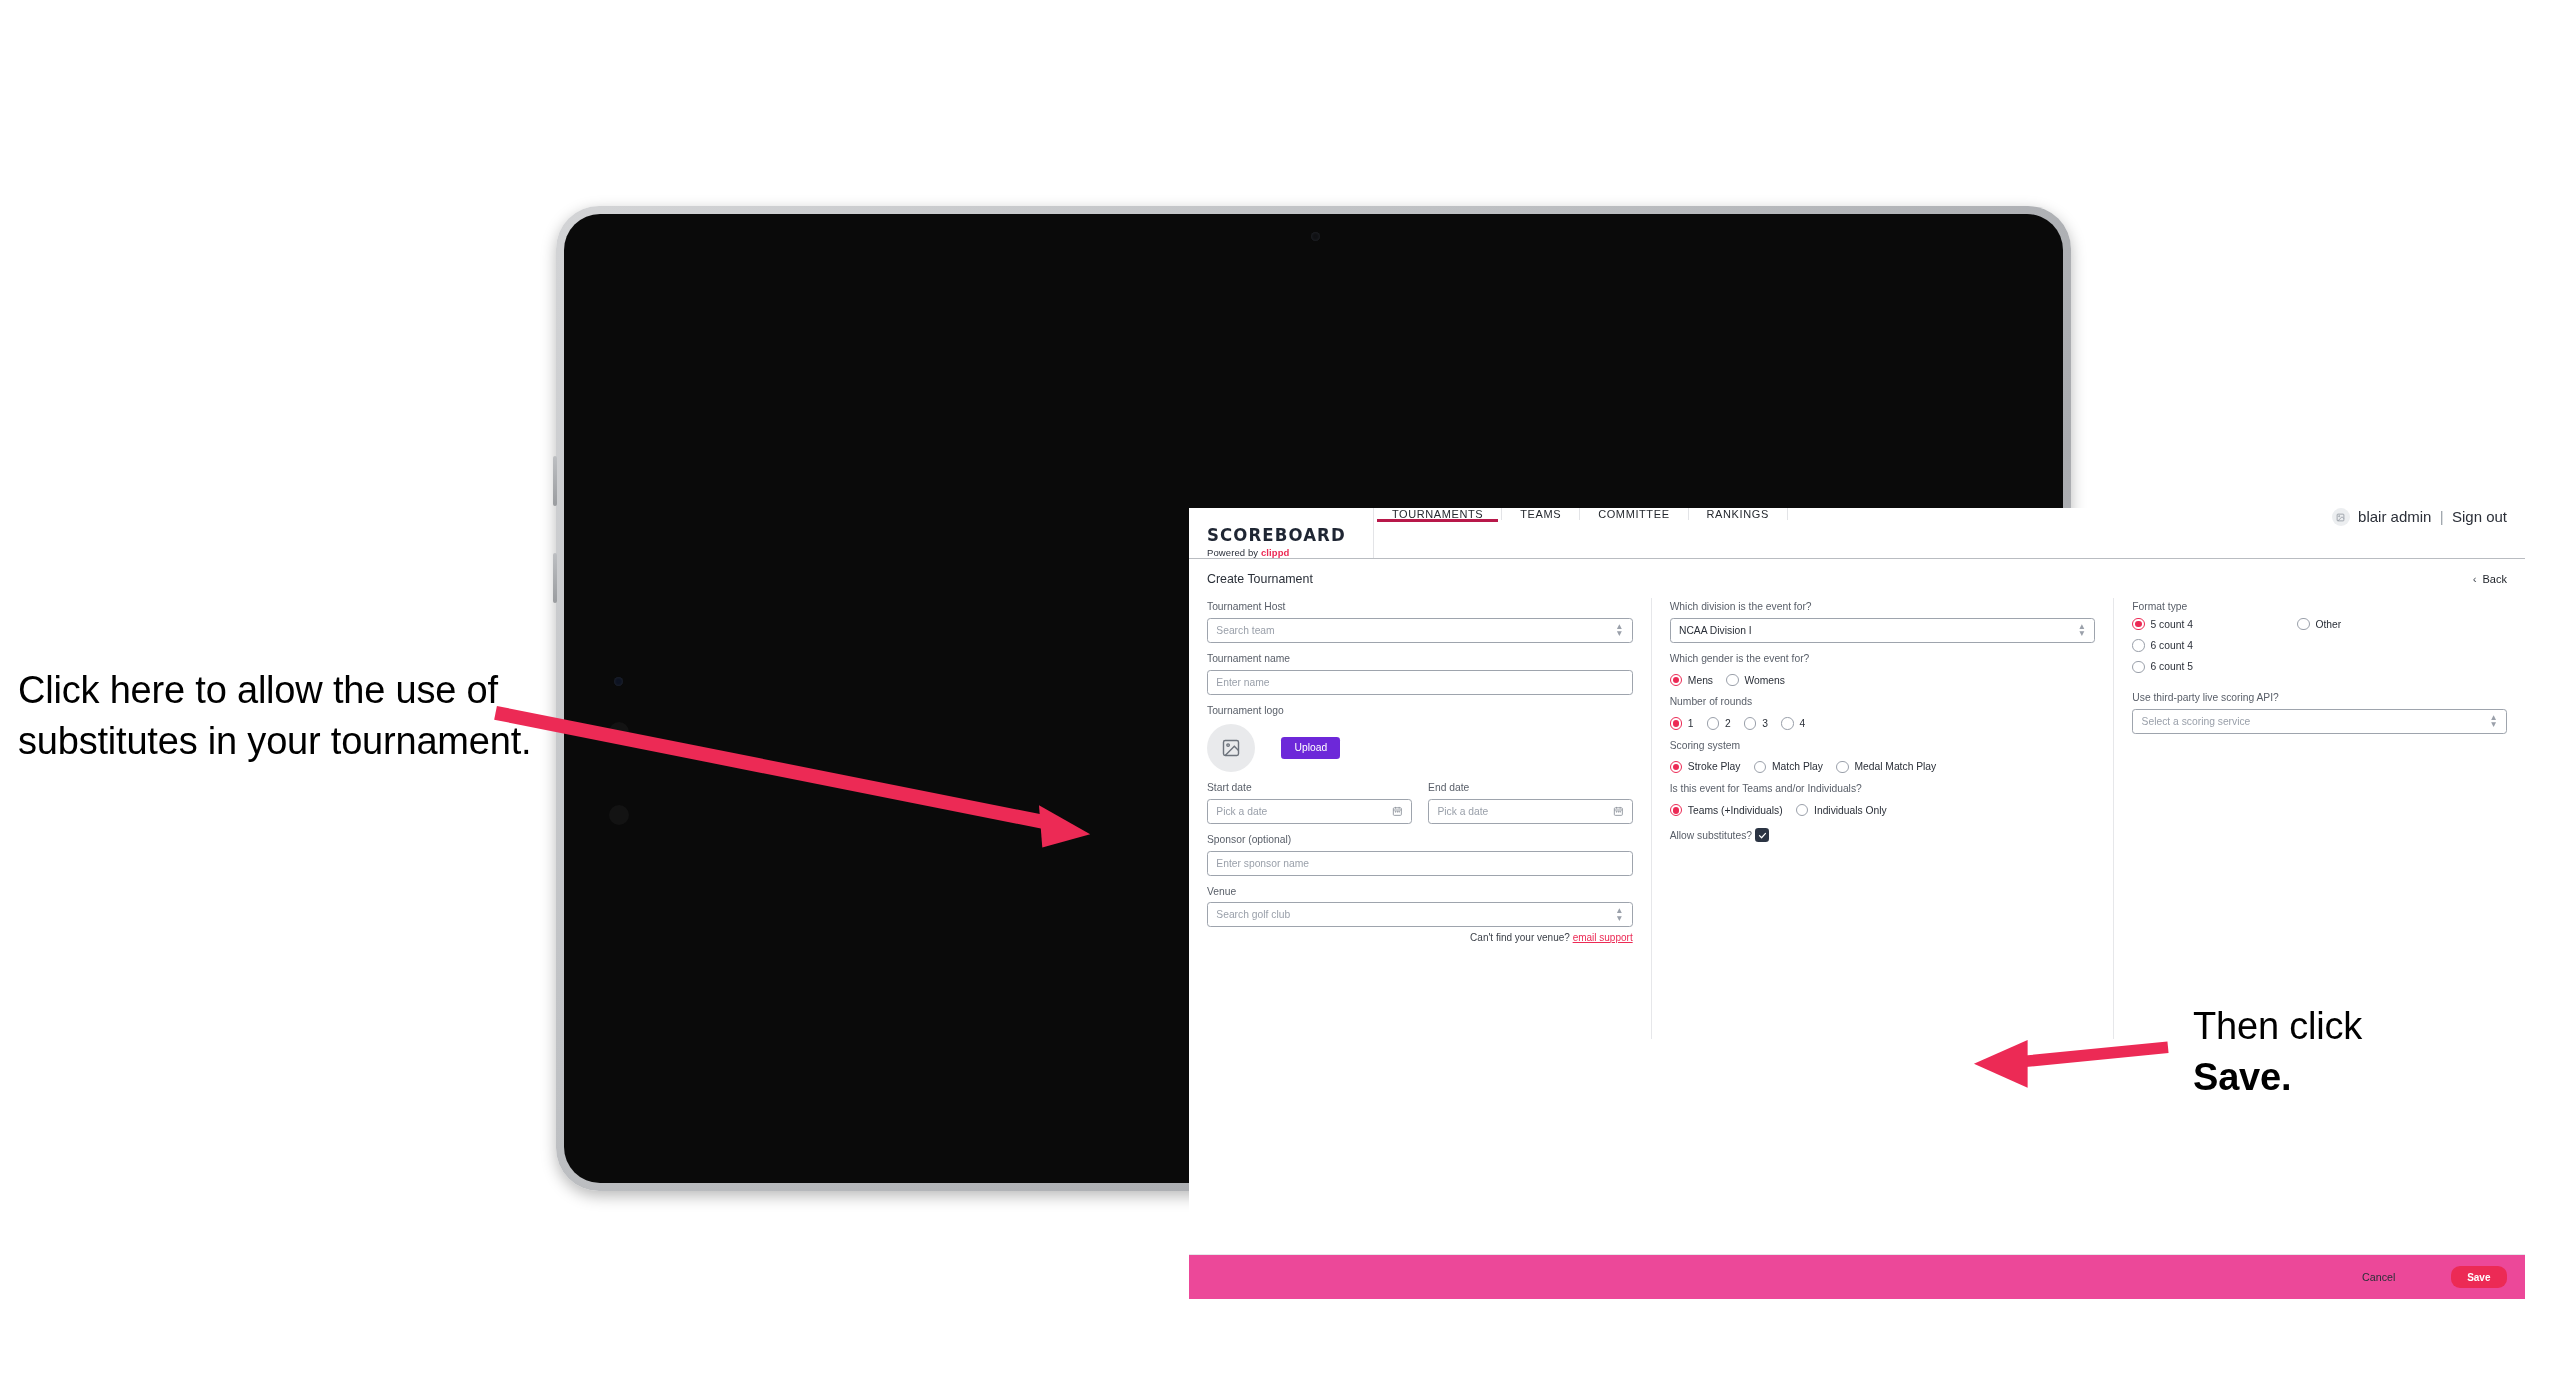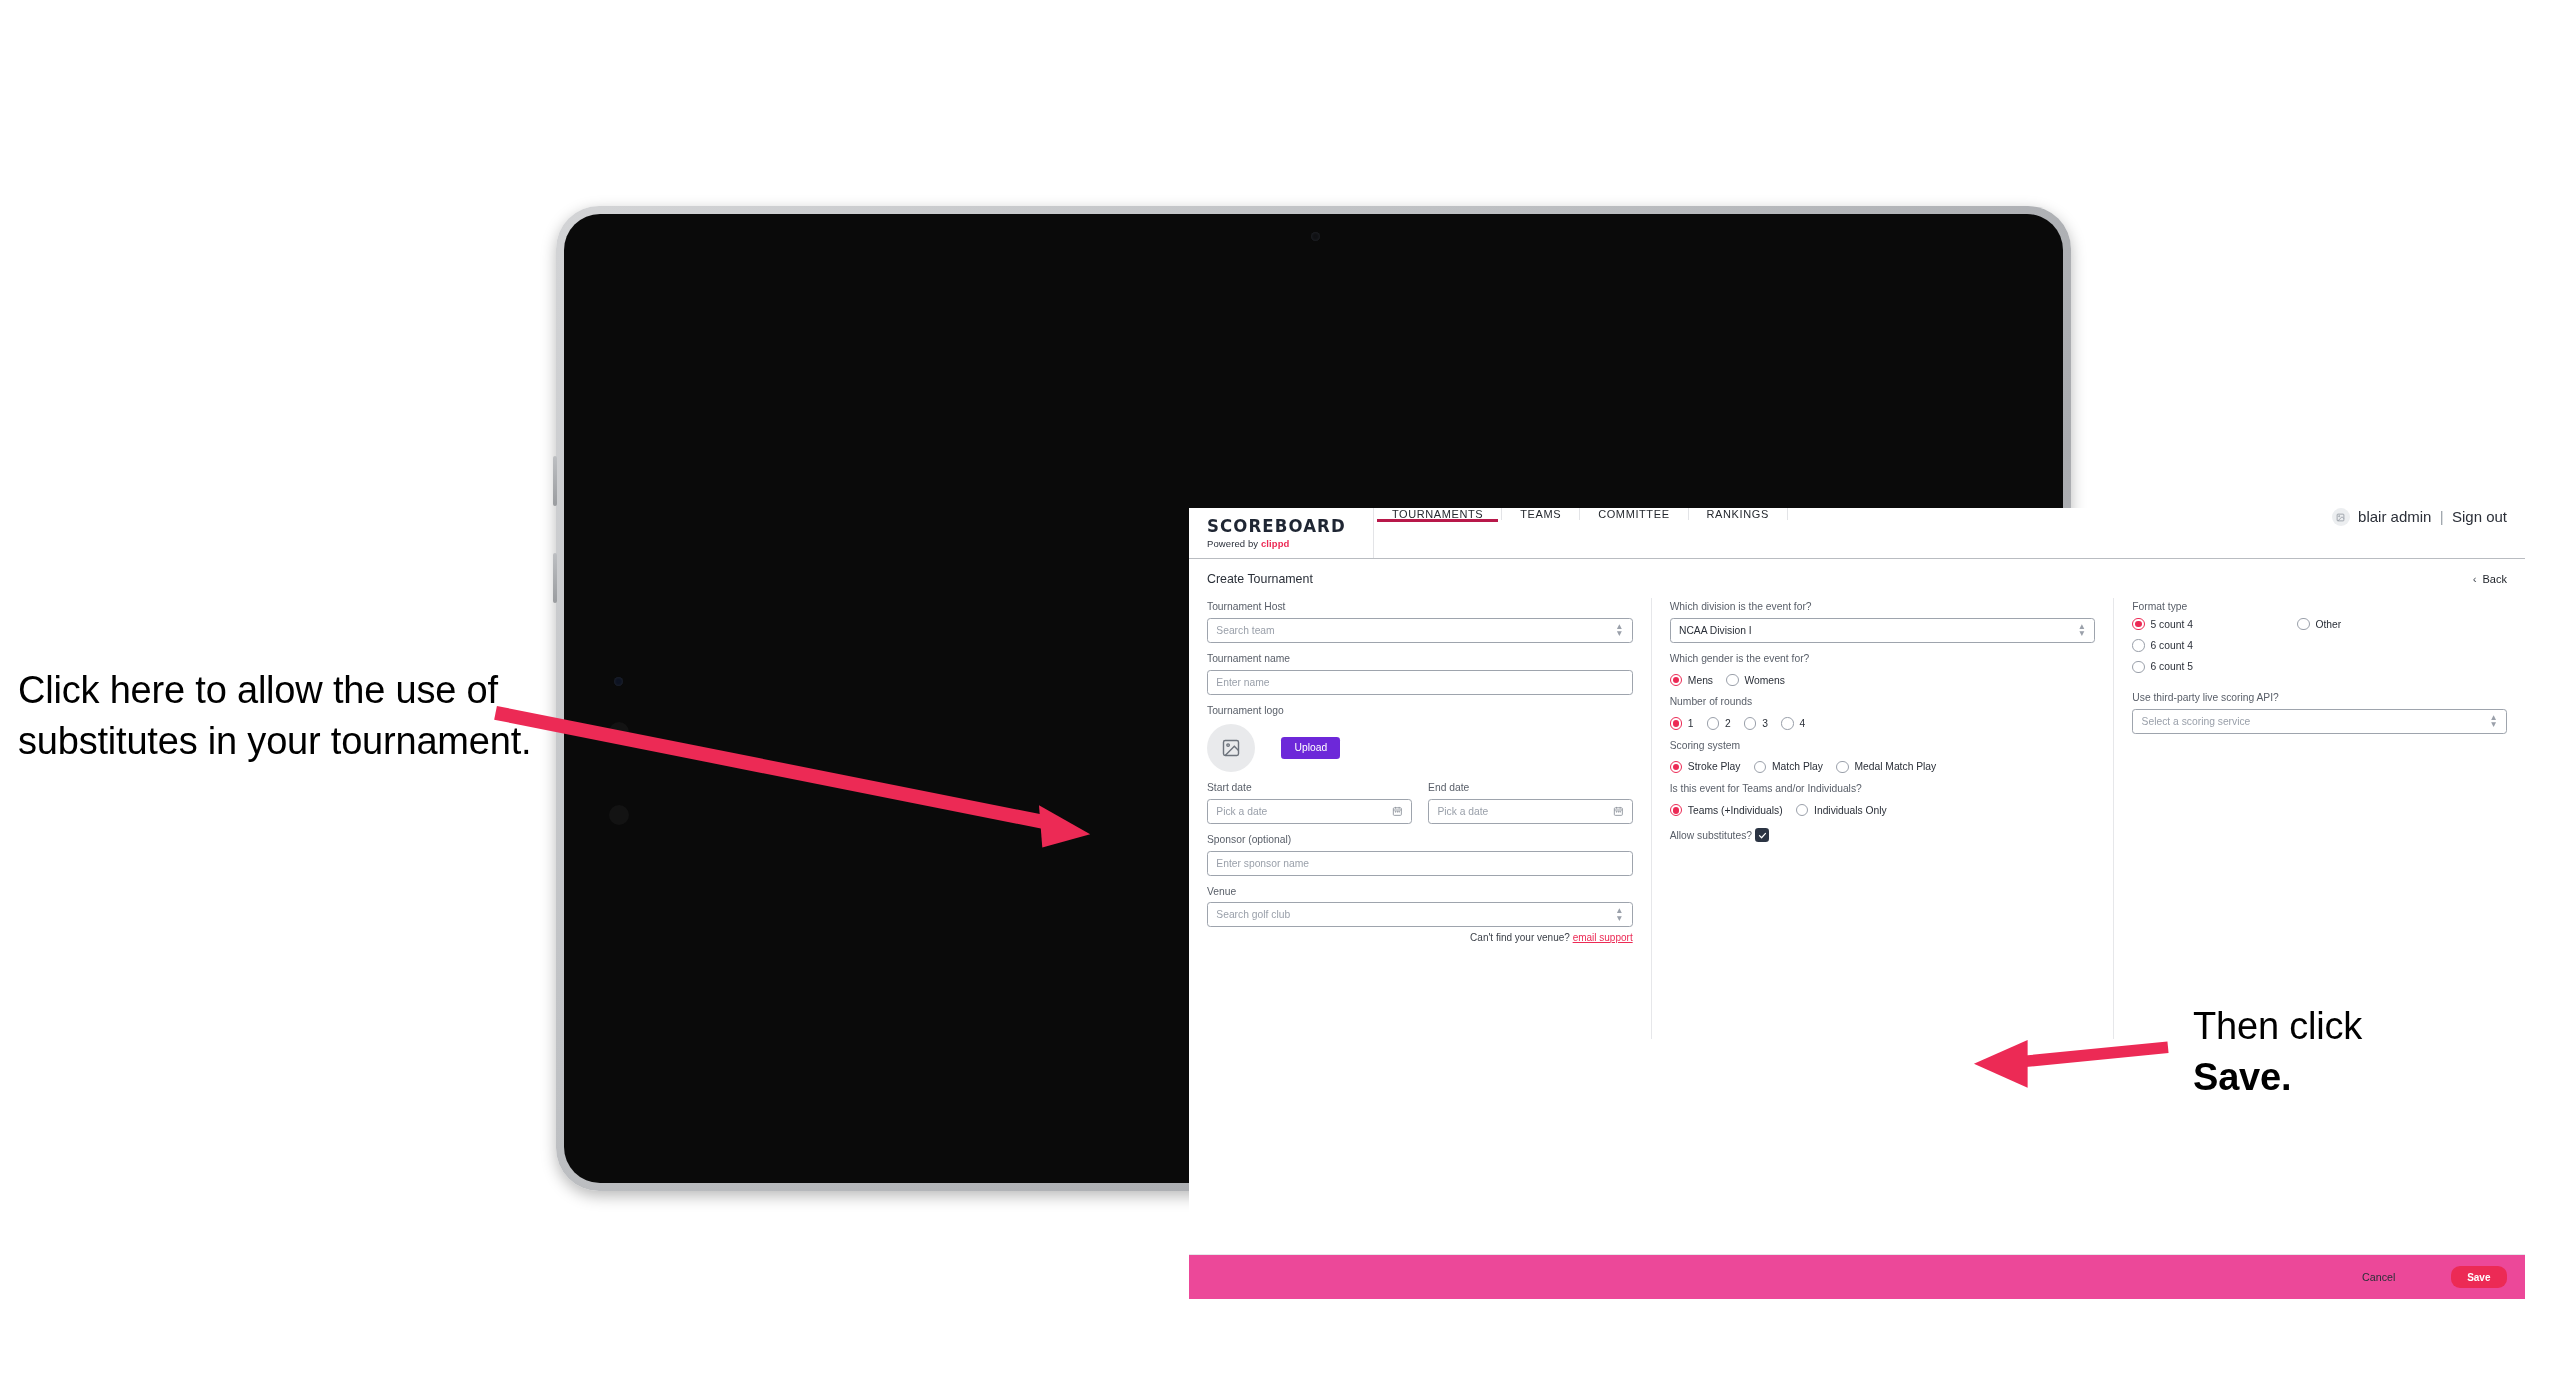--- a/index.html
+++ b/index.html
@@ -46,21 +46,21 @@
     position:absolute; left:633px; top:302px; width:1336px; height:791px;
     background:#ffffff; overflow:hidden;
   }
   
   .app-header{
     position:relative; height:51px; background:#fff;
     border-bottom:1.7px solid #b9bcc1;
     display:flex; align-items:stretch;
   }
   .brand{
-    display:flex; flex-direction:column; justify-content:center;
+    display:flex; flex-direction:column; justify-content:flex-end;
     padding:0 15px 0 18px; border-right:0.8px solid #e3e4e7;
   }
   .brand-title{
     font-family:"DejaVu Sans", sans-serif;
     font-weight:700; font-size:18px; letter-spacing:1.2px;
     color:#1f2633; line-height:1;
     transform: scaleX(0.92); transform-origin:left center;
   }
   .brand-sub{ font-size:9.5px; color:#2a2f3a; margin-top:3.3px; letter-spacing:0.1px;}
   .brand-sub .clippd{ color:#ec2a55; font-weight:700; }

